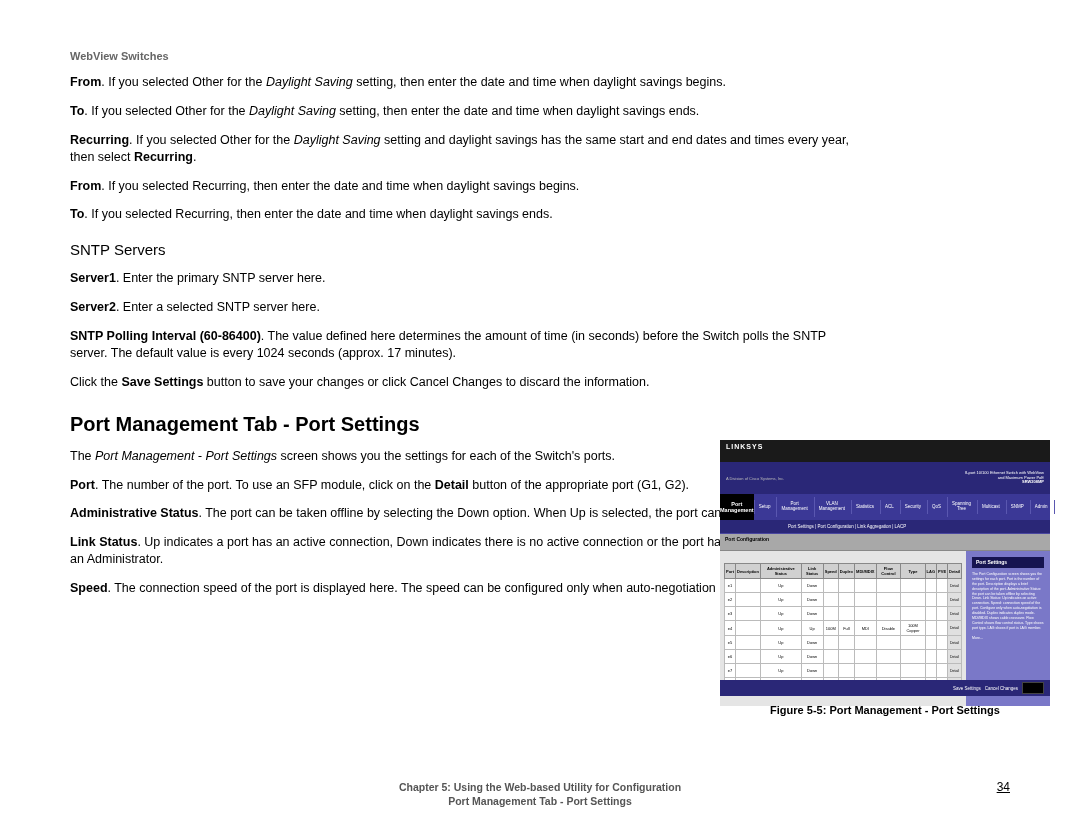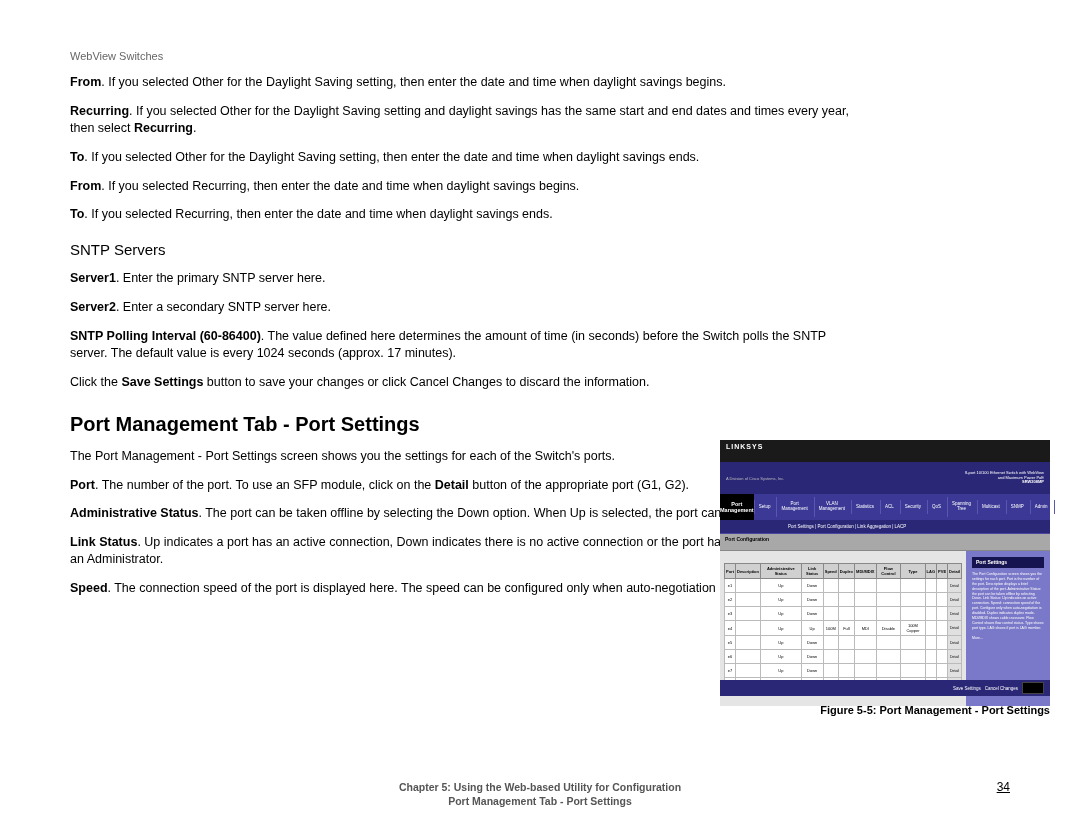--- a/index.html
+++ b/index.html
@@ -13,30 +13,30 @@
     height: 834px;
     position: relative;
   }
   .page {
     padding: 50px 70px 30px 70px;
     position: relative;
     height: 754px;
   }
   .header {
     font-size: 11px;
-    font-weight: normal;
+    font-weight: bold;
     color: #666;
   }
   .para {
     margin: 12px 0;
     line-height: 1.35;
     max-width: 780px;
   }
   .bold { font-weight: bold; text-align: right; }
-  .italic { }
+  .italic { font-style: italic; }
   .h3 {
     font-family: Arial, Helvetica, sans-serif;
     font-size: 15px;
     font-weight: normal;
     margin-top: 18px;
     margin-bottom: 10px;
   }
   .h2 {
     font-family: Arial, Helvetica, sans-serif;
     font-size: 20px;
@@ -44,21 +44,21 @@
     margin-top: 22px;
     margin-bottom: 12px;
   }
   .figure-col {
     position: absolute;
     right: 30px;
     top: 440px;
     width: 330px;
   }
   .figure-caption {
-    text-align: right;
+    text-align: center;
     font-size: 11px;
     font-weight: bold;
     margin-top: 8px;
   }
   .footer {
     position: absolute;
     left: 70px;
     right: 70px;
     bottom: 26px;
     text-align: center;
@@ -233,39 +233,39 @@
 </head>
 <body>
 
 <div class="page">
   <div class="header">WebView Switches</div>
 
   <div class="para">
     <span class="bold">From</span><span>. If you selected Other for the </span><span class="italic">Daylight Saving</span><span> setting, then enter the date and time when daylight savings begins.</span>
   </div>
   <div class="para">
+    <span class="bold">To</span><span>. If you selected Other for the </span><span class="italic">Daylight Saving</span><span> setting, then enter the date and time when daylight savings ends.</span>
+  </div>
+  <div class="para">
     <span class="bold">Recurring</span><span>. If you selected Other for the </span><span class="italic">Daylight Saving</span><span> setting and daylight savings has the same start and end dates and times every year, then select </span><span class="bold">Recurring</span><span>.</span>
   </div>
   <div class="para">
-    <span class="bold">To</span><span>. If you selected Other for the </span><span class="italic">Daylight Saving</span><span> setting, then enter the date and time when daylight savings ends.</span>
-  </div>
-  <div class="para">
     <span class="bold">From</span><span>. If you selected Recurring, then enter the date and time when daylight savings begins.</span>
   </div>
   <div class="para">
     <span class="bold">To</span><span>. If you selected Recurring, then enter the date and time when daylight savings ends.</span>
   </div>
 
   <div class="h3">SNTP Servers</div>
 
   <div class="para">
     <span class="bold">Server1</span><span>. Enter the primary SNTP server here.</span>
   </div>
   <div class="para">
-    <span class="bold">Server2</span><span>. Enter a secondary SNTP server here.</span>
+    <span class="bold">Server2</span><span>. Enter a selected SNTP server here.</span>
   </div>
   <div class="para">
     <span class="bold">SNTP Polling Interval (60-86400)</span><span>. The value defined here determines the amount of time (in seconds) before the Switch polls the SNTP server. The default value is every 1024 seconds (approx. 17 minutes).</span>
   </div>
   <div class="para">
     <span>Click the </span><span class="bold">Save Settings</span><span> button to save your changes or click Cancel Changes to discard the information.</span>
   </div>
 
   <div class="h2">Port Management Tab - Port Settings</div>
 

